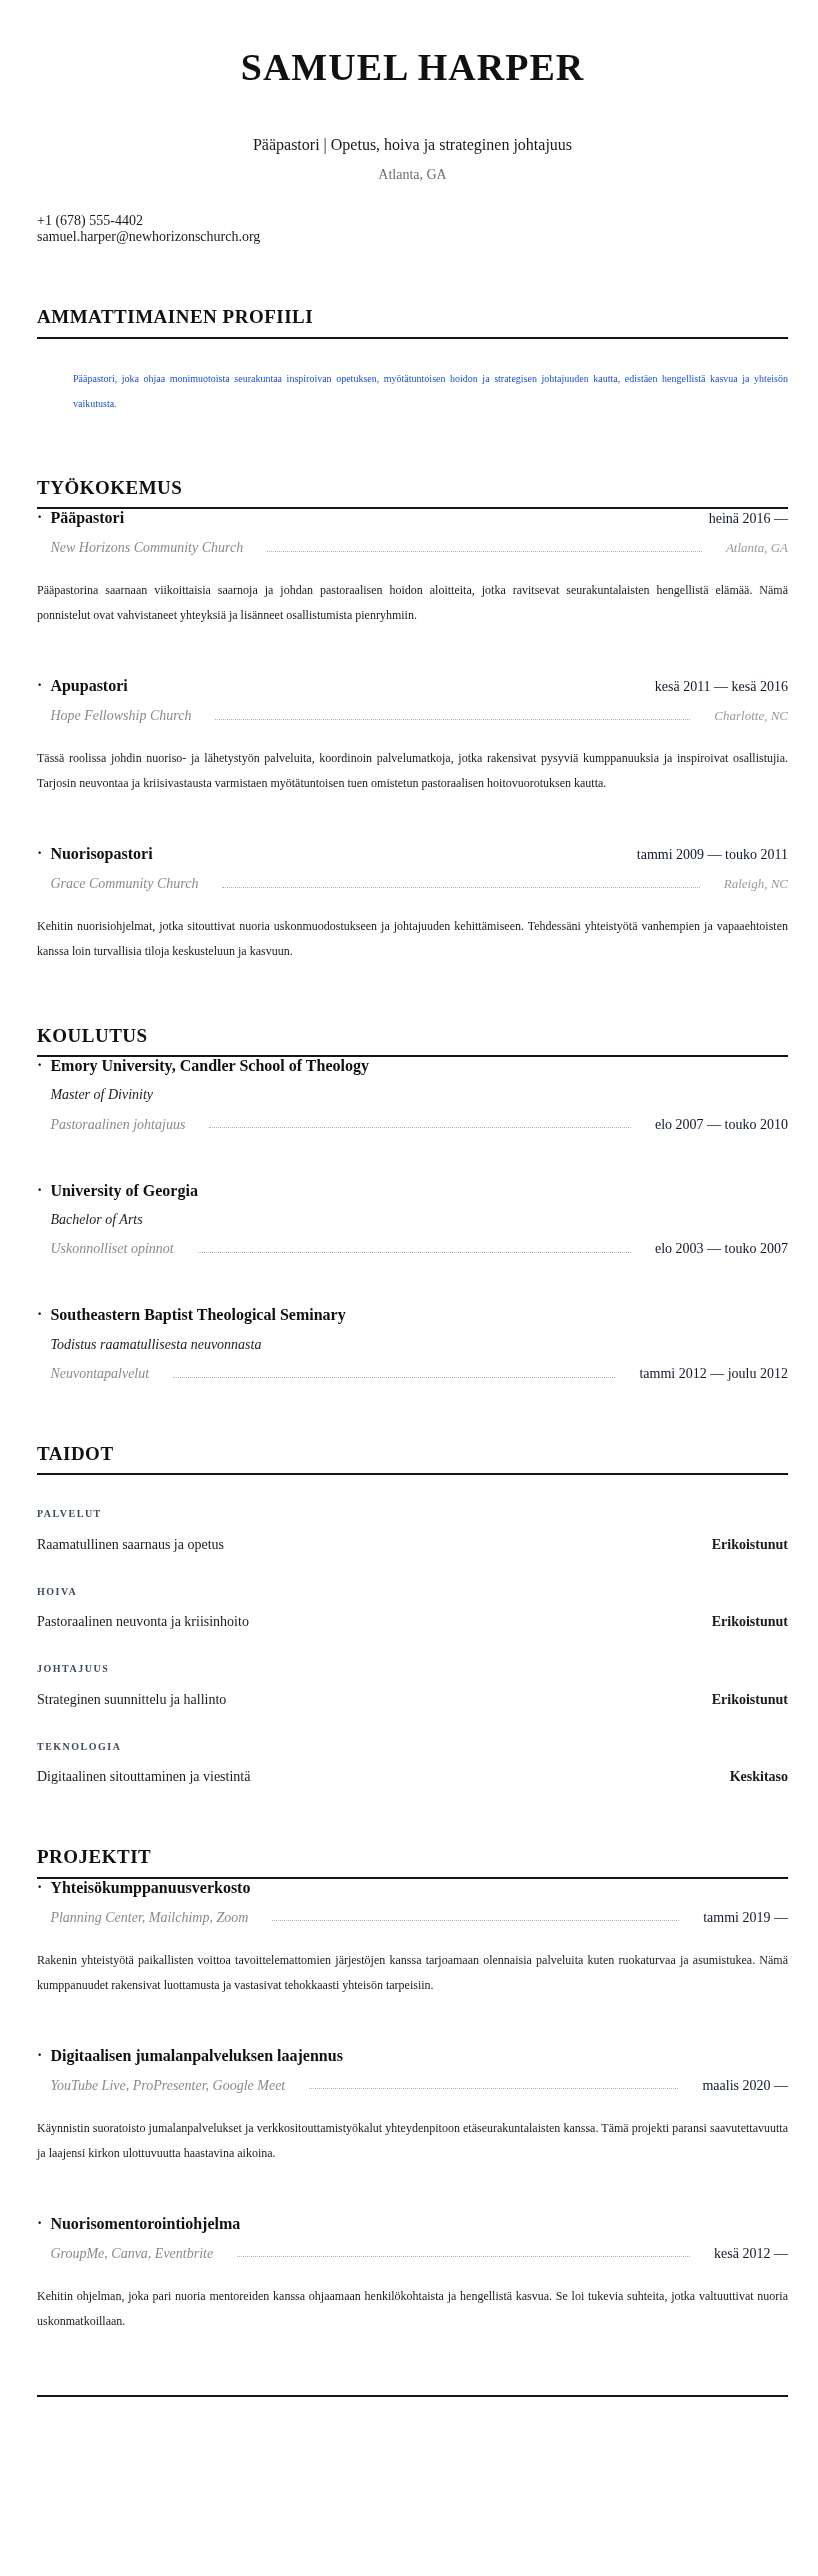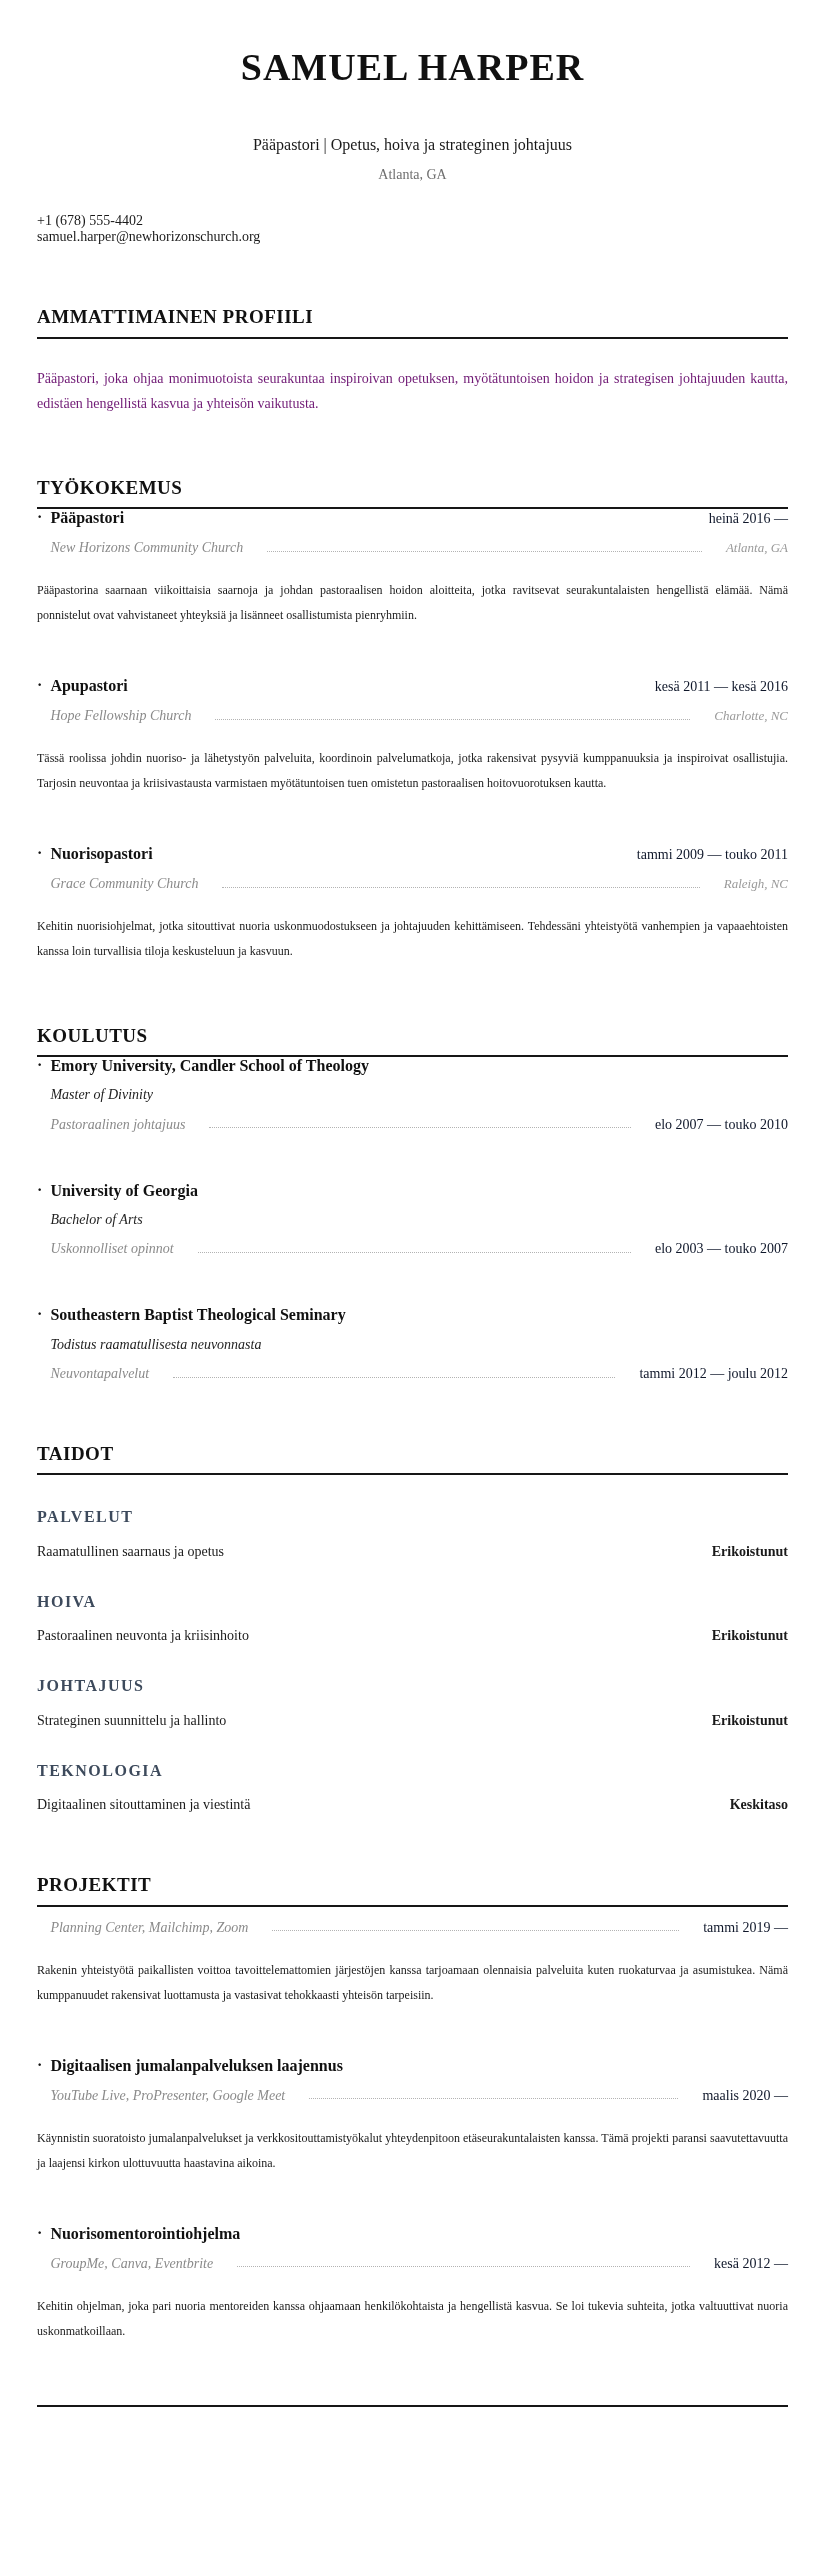--- a/index.html
+++ b/index.html
@@ -58,24 +58,25 @@
     color: #111;
   }
   .rule {
     border: 0;
     border-top: 2.6px solid #161616;
     margin: 8.2px 0 0 0;
   }
 
   .body-text {
     margin-top: 27px;
-    font-size: 14px;
+    font-size: 10px;
     line-height: 25px;
     text-align: justify;
-    color: #701a75;
+    color: #1d4ed8;
+    margin-left: 36px;
   }
 
   
   .entry { }
   .entry + .entry { margin-top: 49px; }
   .entry-head {
     display: flex;
     justify-content: space-between;
     align-items: baseline;
   }
@@ -135,21 +136,21 @@
     margin-top: 21.6px;
     font-size: 12px;
     line-height: 25px;
     text-align: justify;
     color: #1a1a1a;
   }
 
   
   .skill-cat {
     margin-top: 33px;
-    font-size: 16px;
+    font-size: 10px;
     font-weight: 700;
     letter-spacing: 1.5px;
     color: #3d4a5c;
   }
   .skill-row, .lang-row {
     display: flex;
     justify-content: space-between;
     align-items: baseline;
     margin-top: 17.5px;
     font-size: 14px;
@@ -293,20 +294,23 @@
       <span>Digitaalinen sitouttaminen ja viestintä</span>
       <span class="level">Keskitaso</span>
     </div>
   </section>
 
   <section class="section">
     <h2 class="section-title">PROJEKTIT</h2>
     <hr class="rule">
 
     <div class="entry">
+      <div class="entry-head">
+        <span class="entry-title">Yhteisökumppanuusverkosto</span>
+      </div>
       <div class="entry-sub">
         <span class="muted-italic">Planning Center, Mailchimp, Zoom</span>
         <span class="leader"></span>
         <span class="entry-dates">tammi 2019 —</span>
       </div>
       <p class="entry-desc">Rakenin yhteistyötä paikallisten voittoa tavoittelemattomien järjestöjen kanssa tarjoamaan olennaisia palveluita kuten ruokaturvaa ja asumistukea. Nämä kumppanuudet rakensivat luottamusta ja vastasivat tehokkaasti yhteisön tarpeisiin.</p>
     </div>
 
     <div class="entry">
       <div class="entry-head">

